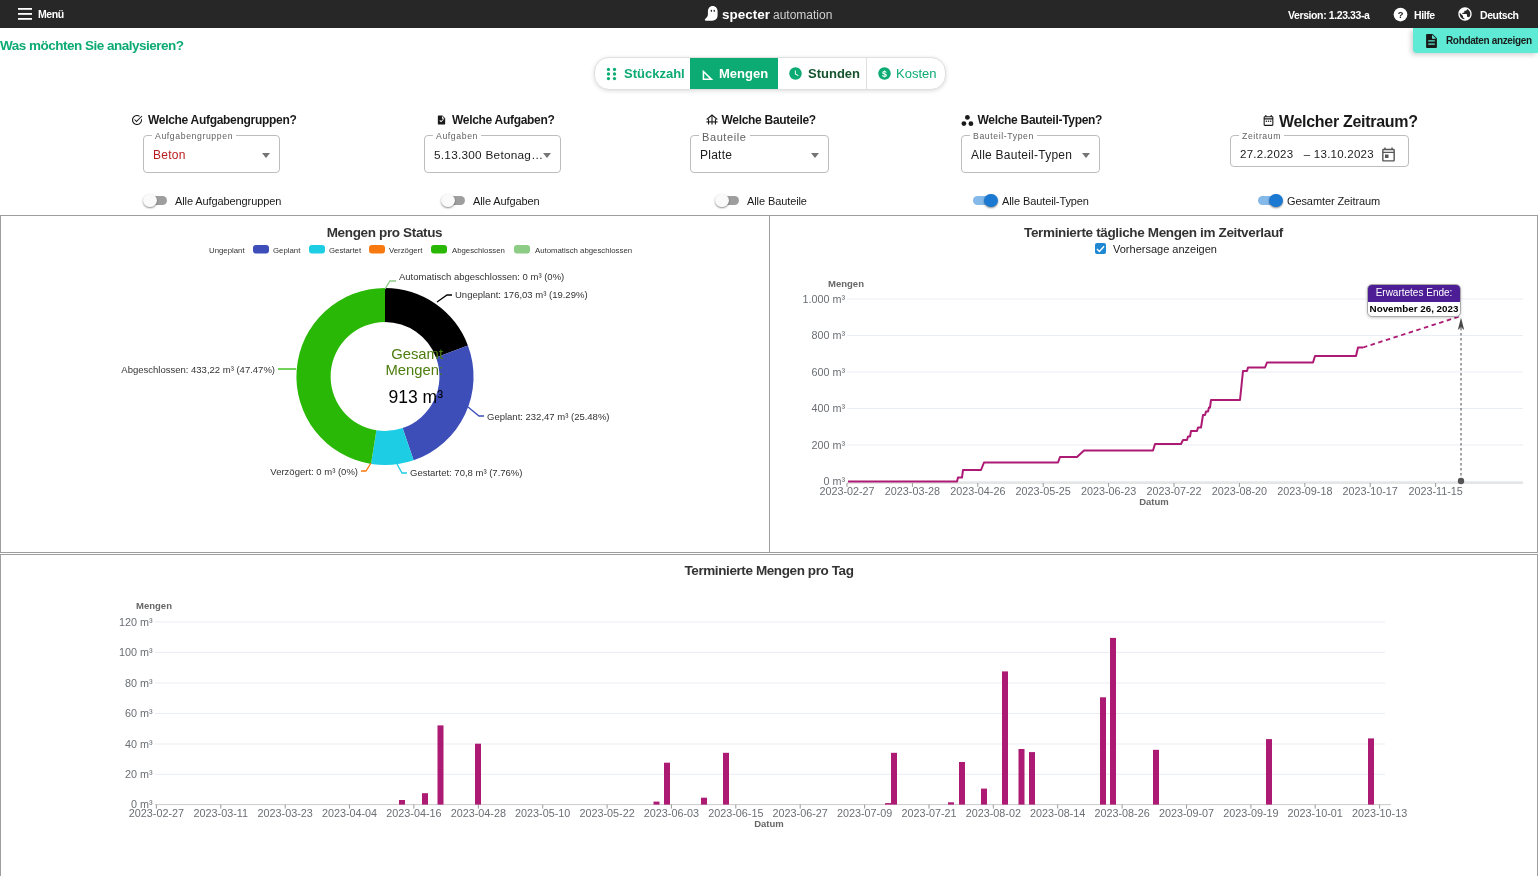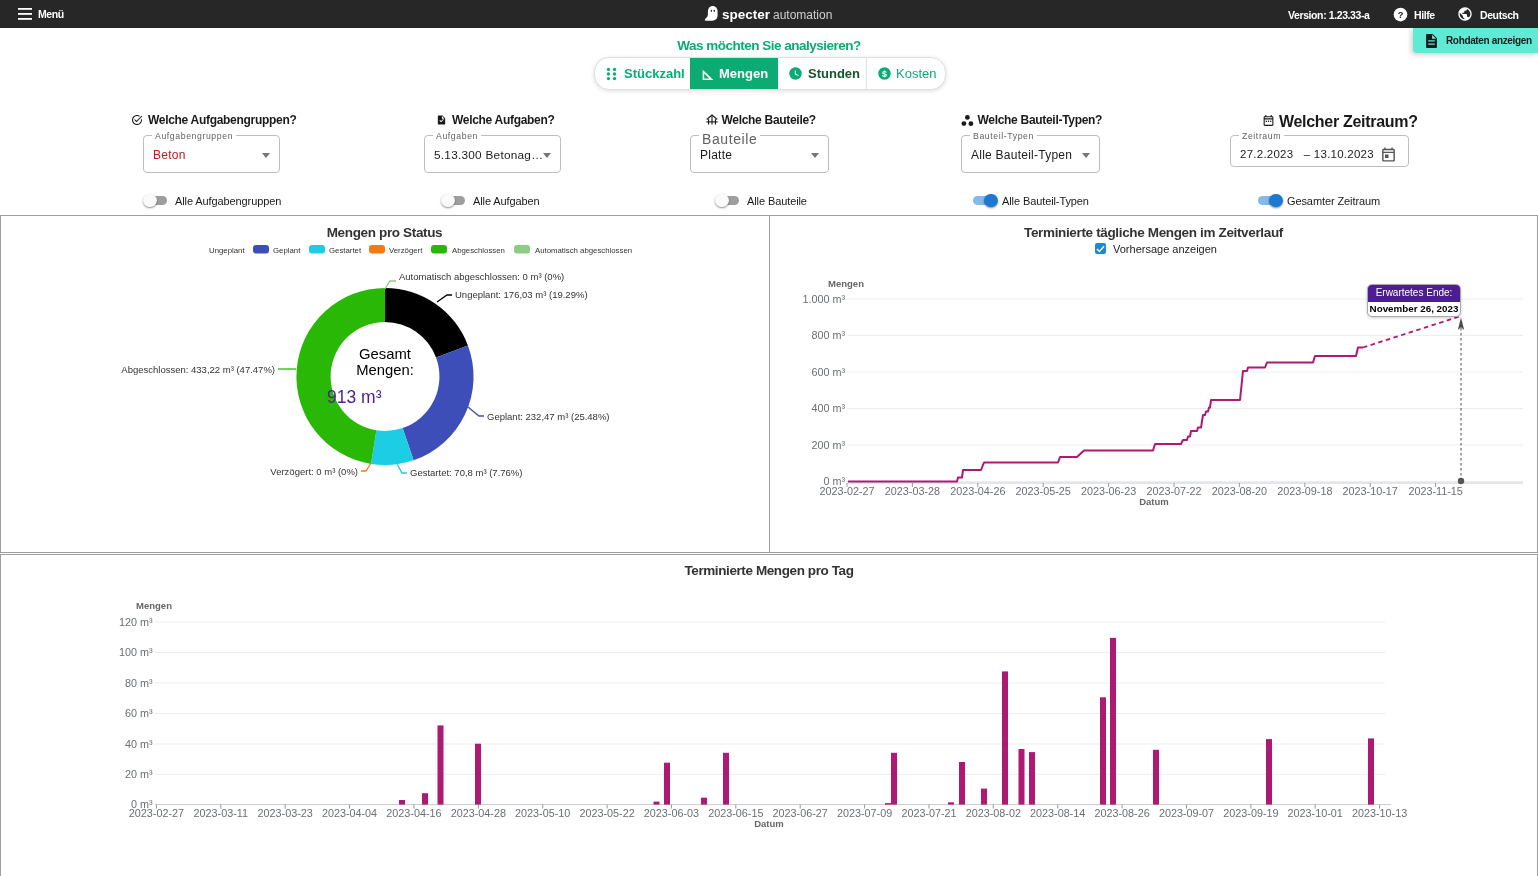--- a/index.html
+++ b/index.html
@@ -33,21 +33,21 @@
     </svg>
   <span style="position:absolute;left:1480px;top:8.5px;font-size:10.5px;letter-spacing:-0.4px;font-weight:bold;color:#fff">Deutsch</span>
 </div>
 <div style="position:absolute;left:1413px;top:28px;width:125px;height:25px;background:#5eead4;border-radius:0 0 0 4px;box-shadow:-2px 2px 5px rgba(0,0,0,0.18)">
   <svg width="13" height="16" viewBox="0 0 24 28" style="position:absolute;left:12px;top:5px">
       <path fill="#1a1a1a" d="M14 1H4c-1.1 0-2 .9-2 2v22c0 1.1.9 2 2 2h16c1.1 0 2-.9 2-2V9l-8-8zm4 20H6v-2.5h12V21zm0-6H6v-2.5h12V15zm-5-5V2.5L20.5 10H13z"></path>
     </svg>
   <span style="position:absolute;left:33px;top:6.5px;font-size:10px;letter-spacing:-0.35px;font-weight:bold;color:#1a1a1a;white-space:nowrap">Rohdaten anzeigen</span>
 </div>
 
-<div style="position:absolute;left:0;top:38px;width:1538px;text-align:center;font-size:13.5px;letter-spacing:-0.5px;font-weight:bold;color:#0dab74">Was möchten Sie analysieren?</div>
+<div style="position:absolute;left:0;top:38px;width:1538px;text-align:left;font-size:13.5px;letter-spacing:-0.5px;font-weight:bold;color:#0dab74">Was möchten Sie analysieren?</div>
 
 <div style="position:absolute;left:594px;top:57px;width:352px;height:33px;background:#fff;border:1px solid #e0e0e0;border-radius:15px;box-sizing:border-box;box-shadow:0 1px 4px rgba(0,0,0,0.14)">
   <div style="position:absolute;left:0;top:0;width:95px;height:31px">
       <svg width="11" height="14" viewBox="0 0 12 15" style="position:absolute;left:11px;top:9px">
         <g fill="#0dab74">
           <circle cx="2.7" cy="2.5" r="1.8"></circle>
           <circle cx="9.3" cy="2.5" r="1.8"></circle>
           <circle cx="2.7" cy="7.5" r="1.8"></circle>
           <circle cx="9.3" cy="7.5" r="1.8"></circle>
           <circle cx="2.7" cy="12.5" r="1.8"></circle>
@@ -120,21 +120,21 @@
         <path d="M3 11.2 L12 3.4 L21 11.2"></path>
         <path d="M12 3.4 L12 19.5"></path>
         <path d="M2.3 15.3 L21.7 15.3"></path>
         <path d="M6.1 10.6 L6.1 19.5"></path>
         <path d="M17.9 10.6 L17.9 19.5"></path>
       </g>
     </svg>
   <span style="position:absolute;left:17px;top:0;font-size:12px;letter-spacing:-0.3px;font-weight:bold;color:#1a1a1a;white-space:nowrap">Welche Bauteile?</span>
 </div>
 <div style="position:absolute;left:690px;top:135px;width:139px;height:38px;border:1px solid #bdbdbd;border-radius:4px;background:#fff;box-sizing:border-box">
-  <span style="position:absolute;left:8px;top:-5px;background:#fff;padding:0 3px;font-size:14px;letter-spacing:0.6px;color:#616161;white-space:nowrap">Bauteile</span>
+  <span style="position:absolute;left:8px;top:-5px;background:#fff;padding:0 3px;font-size:11px;letter-spacing:0.6px;color:#616161;white-space:nowrap">Bauteile</span>
   <span style="position:absolute;left:9px;top:12px;font-size:12px;letter-spacing:0.25px;color:#1c1c1c;white-space:nowrap">Platte</span>
   <svg width="8" height="5" viewBox="0 0 10 6" style="position:absolute;right:9px;top:17px">
       <path d="M0 0 L10 0 L5 6 Z" fill="#757575"></path>
     </svg>
 
 </div>
 <div style="position:absolute;left:718px;top:195.5px;width:21px;height:9.5px;border-radius:6px;background:#9e9e9e"></div>
 <div style="position:absolute;left:715px;top:193.5px;width:13.5px;height:13.5px;border-radius:50%;background:#fafafa;box-shadow:0 1px 2px rgba(0,0,0,0.45)"></div>
 <span style="position:absolute;left:747px;top:194.5px;font-size:11px;letter-spacing:-0.1px;color:#1a1a1a;white-space:nowrap">Alle Bauteile</span>
 
@@ -332,19 +332,19 @@
     <rect x="1002.0" y="671.4" width="6" height="133.2" fill="#ad1a74"></rect>
     <rect x="1018.5" y="749.0" width="6" height="55.6" fill="#ad1a74"></rect>
     <rect x="1029.0" y="752.1" width="6" height="52.5" fill="#ad1a74"></rect>
     <rect x="1100.0" y="697.3" width="6" height="107.3" fill="#ad1a74"></rect>
     <rect x="1110.0" y="637.9" width="6" height="166.7" fill="#ad1a74"></rect>
     <rect x="1153.0" y="749.8" width="6" height="54.8" fill="#ad1a74"></rect>
     <rect x="1266.0" y="739.1" width="6" height="65.5" fill="#ad1a74"></rect>
     <rect x="1368.0" y="738.4" width="6" height="66.2" fill="#ad1a74"></rect>
 
 </svg>
-<div style="position:absolute;left:327px;top:346px;width:116px;text-align:center;font-size:14.8px;color:#000000;line-height:16px">Gesamt<br>Mengen:</div>
-<div style="position:absolute;left:327px;top:387px;width:116px;text-align:left;font-size:17.5px;color:#4c1d95">913 m³</div>
+<div style="position:absolute;left:327px;top:346px;width:116px;text-align:right;font-size:14.8px;color:#4d7c0f;line-height:16px">Gesamt<br>Mengen:</div>
+<div style="position:absolute;left:327px;top:387px;width:116px;text-align:right;font-size:17.5px;color:#000000">913 m³</div>
 
 <div style="position:absolute;left:1367px;top:284px;width:94px;height:33px;border:1px solid #a9a9a9;border-radius:5px;background:#fff;box-shadow:0 1px 3px rgba(0,0,0,0.2);box-sizing:border-box">
  <div style="position:absolute;left:0;top:0;width:92px;height:16.5px;background:#4c1d95;border-radius:4px 4px 0 0;text-align:center;font-size:10px;color:#fff;line-height:16.5px;white-space:nowrap">Erwartetes Ende:</div>
  <div style="position:absolute;left:0;top:16.5px;width:92px;text-align:center;font-size:9.8px;font-weight:bold;color:#000;line-height:14.5px;white-space:nowrap">November 26, 2023</div>
 </div>
 
 </body></html>

